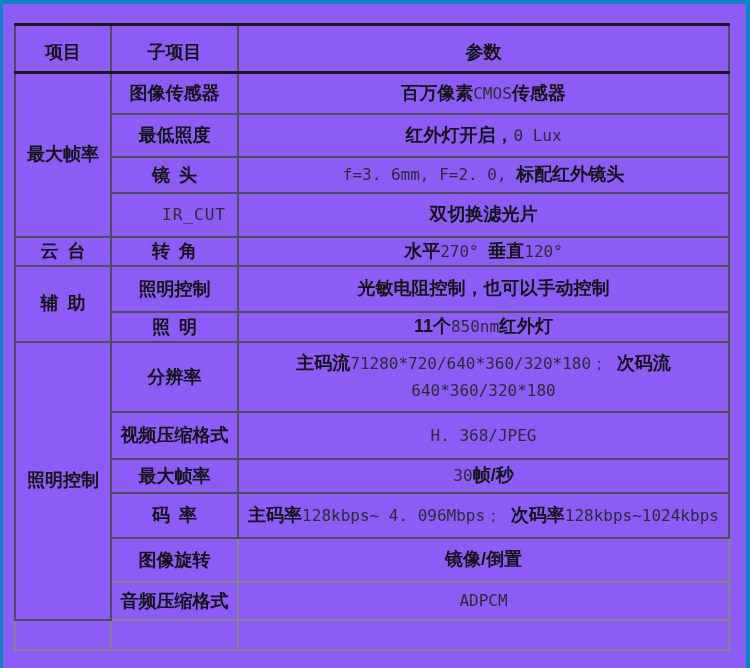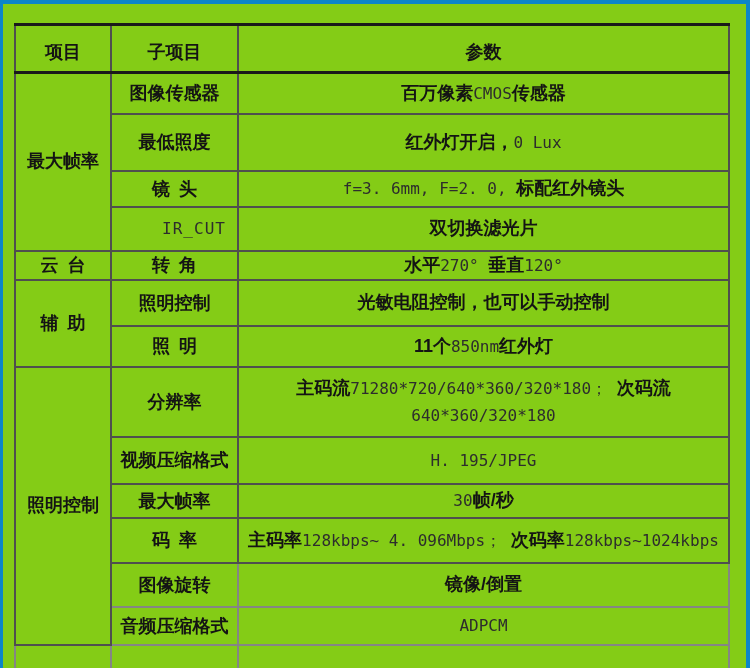--- a/index.html
+++ b/index.html
@@ -1,17 +1,17 @@
 <!DOCTYPE html>
 <html><head>
 <meta charset="utf-8">
 <style>
   html,body{margin:0;padding:0;background:#fff;}
   .screen{
-    position:relative;width:750px;height:668px;background:#84cc16;overflow:hidden;
+    position:relative;width:750px;height:668px;background:#8b5cf6;overflow:hidden;
     font-family:"Liberation Sans","DejaVu Sans",sans-serif;color:#141414;
   }
   .edge{position:absolute;background:#0d86c8;}
   .edge.top{left:0;top:0;width:750px;height:4px;}
   .edge.left{left:0;top:0;width:3px;height:668px;}
   .edge.right{right:0;top:0;width:4px;height:668px;}
 
   table.spec{
     position:absolute;left:14px;top:23px;width:714px;
     border-collapse:collapse;table-layout:fixed;
@@ -60,21 +60,21 @@
         <th>子项目</th>
         <th>参数</th>
       </tr>
     </thead>
     <tbody>
       <tr style="height:41px">
         <td class="group" rowspan="4">最大帧率</td>
         <td class="sub">图像传感器</td>
         <td class="val"><span class="seg b">百万像素</span><span class="seg r">CMOS</span><span class="seg b">传感器</span></td>
       </tr>
-      <tr style="height:57px">
+      <tr style="height:43px">
         <td class="sub">最低照度</td>
         <td class="val"><span class="seg b">红外灯开启，</span><span class="seg r">0 Lux</span></td>
       </tr>
       <tr style="height:36px">
         <td class="sub sp">镜头</td>
         <td class="val"><span class="seg r">f=3. 6mm,  F=2. 0, </span><span class="seg b">标配红外镜头</span></td>
       </tr>
       <tr style="height:44px">
         <td class="sub mono">IR_CUT</td>
         <td class="val"><span class="seg b">双切换滤光片</span></td>
@@ -82,32 +82,32 @@
       <tr style="height:29px">
         <td class="group sp">云台</td>
         <td class="sub sp">转角</td>
         <td class="val"><span class="seg b">水平</span><span class="seg r">270° </span><span class="seg b">垂直</span><span class="seg r">120°</span></td>
       </tr>
       <tr style="height:46px">
         <td class="group sp" rowspan="2">辅助</td>
         <td class="sub">照明控制</td>
         <td class="val"><span class="seg b">光敏电阻控制，也可以手动控制</span></td>
       </tr>
-      <tr style="height:41px">
+      <tr style="height:30px">
         <td class="sub sp">照明</td>
         <td class="val"><span class="seg b">11个</span><span class="seg r">850nm</span><span class="seg b">红外灯</span></td>
       </tr>
       <tr style="height:70px">
         <td class="group" rowspan="6">照明控制</td>
         <td class="sub">分辨率</td>
         <td class="val"><span class="seg b">主码流</span><span class="seg r">71280*720/640*360/320*180； </span><span class="seg b">次码流</span><br><span class="seg r">640*360/320*180</span></td>
       </tr>
       <tr style="height:47px">
         <td class="sub">视频压缩格式</td>
-        <td class="val"><span class="seg r">H. 195/JPEG</span></td>
+        <td class="val"><span class="seg r">H. 368/JPEG</span></td>
       </tr>
       <tr style="height:34px">
         <td class="sub">最大帧率</td>
         <td class="val"><span class="seg r">30</span><span class="seg b">帧/秒</span></td>
       </tr>
       <tr style="height:45px">
         <td class="sub sp">码率</td>
         <td class="val"><span class="seg b">主码率</span><span class="seg r">128kbps~ 4. 096Mbps； </span><span class="seg b">次码率</span><span class="seg r">128kbps~1024kbps</span></td>
       </tr>
       <tr style="height:44px" class="gray">

